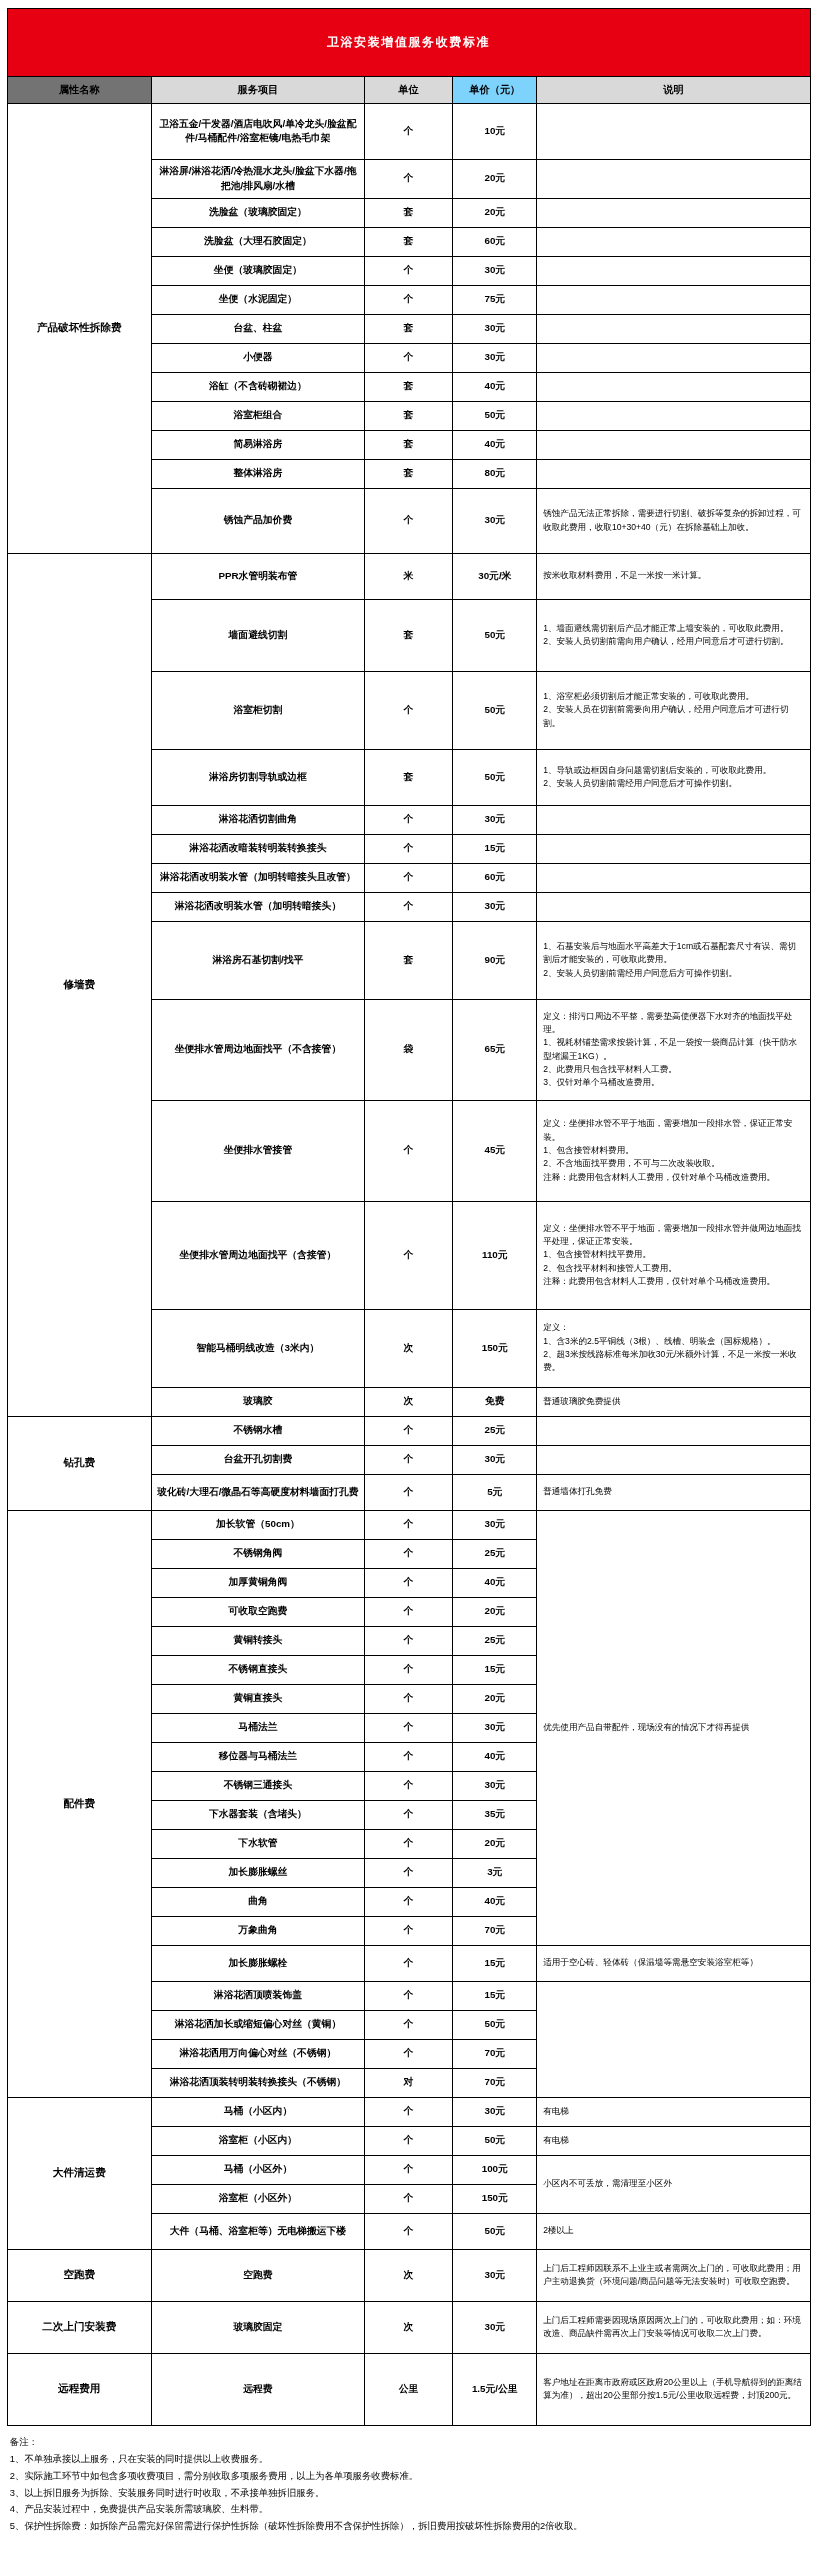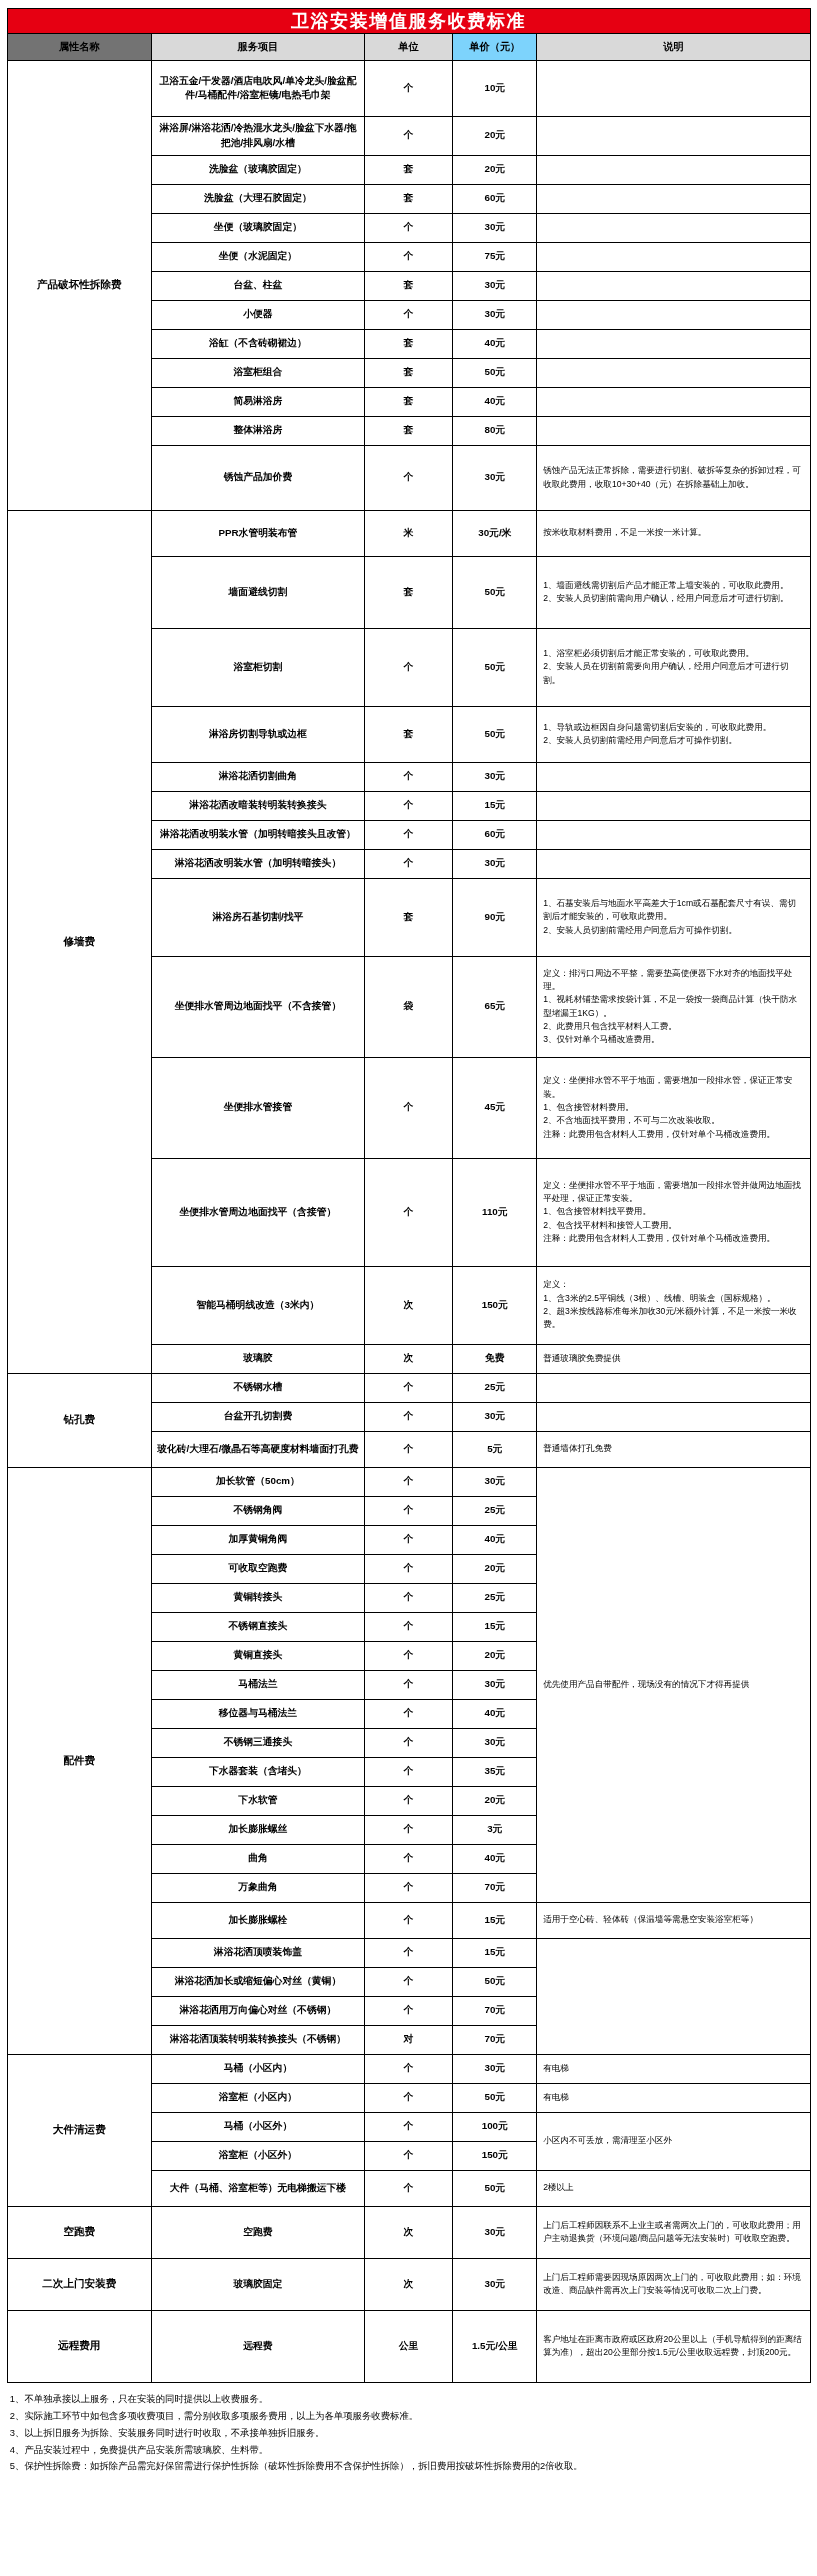--- a/index.html
+++ b/index.html
@@ -1,19 +1,19 @@
 <!DOCTYPE html>
 <html lang="zh" style="font-size:13px"><head>
 <meta charset="utf-8">
 <style>
   html,body{margin:0;padding:0;background:#ffffff;color:#000;
     font-family:"Liberation Sans","DejaVu Sans",sans-serif;}
   .page{width:804px;margin:0 auto;padding:8.2px 0 49px 0;}
   .title-bar{border:0.8px solid #000;border-bottom:none;text-align:center;
-    font-size:18px;font-weight:bold;padding:0 0;letter-spacing:1.6px;}
+    font-size:12px;font-weight:bold;padding:25px 0;letter-spacing:1.6px;}
   table{width:100%;border-collapse:collapse;table-layout:fixed;}
   th,td{border:0.8px solid #000;vertical-align:middle;}
   thead th{font-size:10.2px;font-weight:bold;padding:5.7px 3.3px;text-align:center;}
   td{font-size:9.8px;text-align:center;padding:2.5px 4.1px;}
   .group-cell{font-weight:bold;font-size:10.6px;}
   .service-cell{font-weight:bold;line-height:1.45;}
   .unit-cell,.price-cell{font-weight:bold;}
   .note-cell{text-align:left;font-size:8.6px;line-height:1.55;
     white-space:pre-line;padding:3.3px 5.7px;font-weight:normal;}
   .remarks{font-size:9.4px;line-height:1.8;padding:8.2px 3.3px 0 3.3px;}
@@ -394,20 +394,21 @@
           <td class="group-cell" rowspan="1">远程费用</td>
           <td class="service-cell">远程费</td>
           <td class="unit-cell">公里</td>
           <td class="price-cell">1.5元/公里</td>
           <td class="note-cell">客户地址在距离市政府或区政府20公里以上（手机导航得到的距离结算为准），超出20公里部分按1.5元/公里收取远程费，封顶200元。</td>
         </tr>
       </tbody>
   </table>
 
   <div class="remarks">
+    <div class="lbl">备注：</div>
     <div>
         <div>1、不单独承接以上服务，只在安装的同时提供以上收费服务。</div>
         <div>2、实际施工环节中如包含多项收费项目，需分别收取多项服务费用，以上为各单项服务收费标准。</div>
         <div>3、以上拆旧服务为拆除、安装服务同时进行时收取，不承接单独拆旧服务。</div>
         <div>4、产品安装过程中，免费提供产品安装所需玻璃胶、生料带。</div>
         <div>5、保护性拆除费：如拆除产品需完好保留需进行保护性拆除（破坏性拆除费用不含保护性拆除），拆旧费用按破坏性拆除费用的2倍收取。</div>
       </div>
   </div>
 
 </div>

